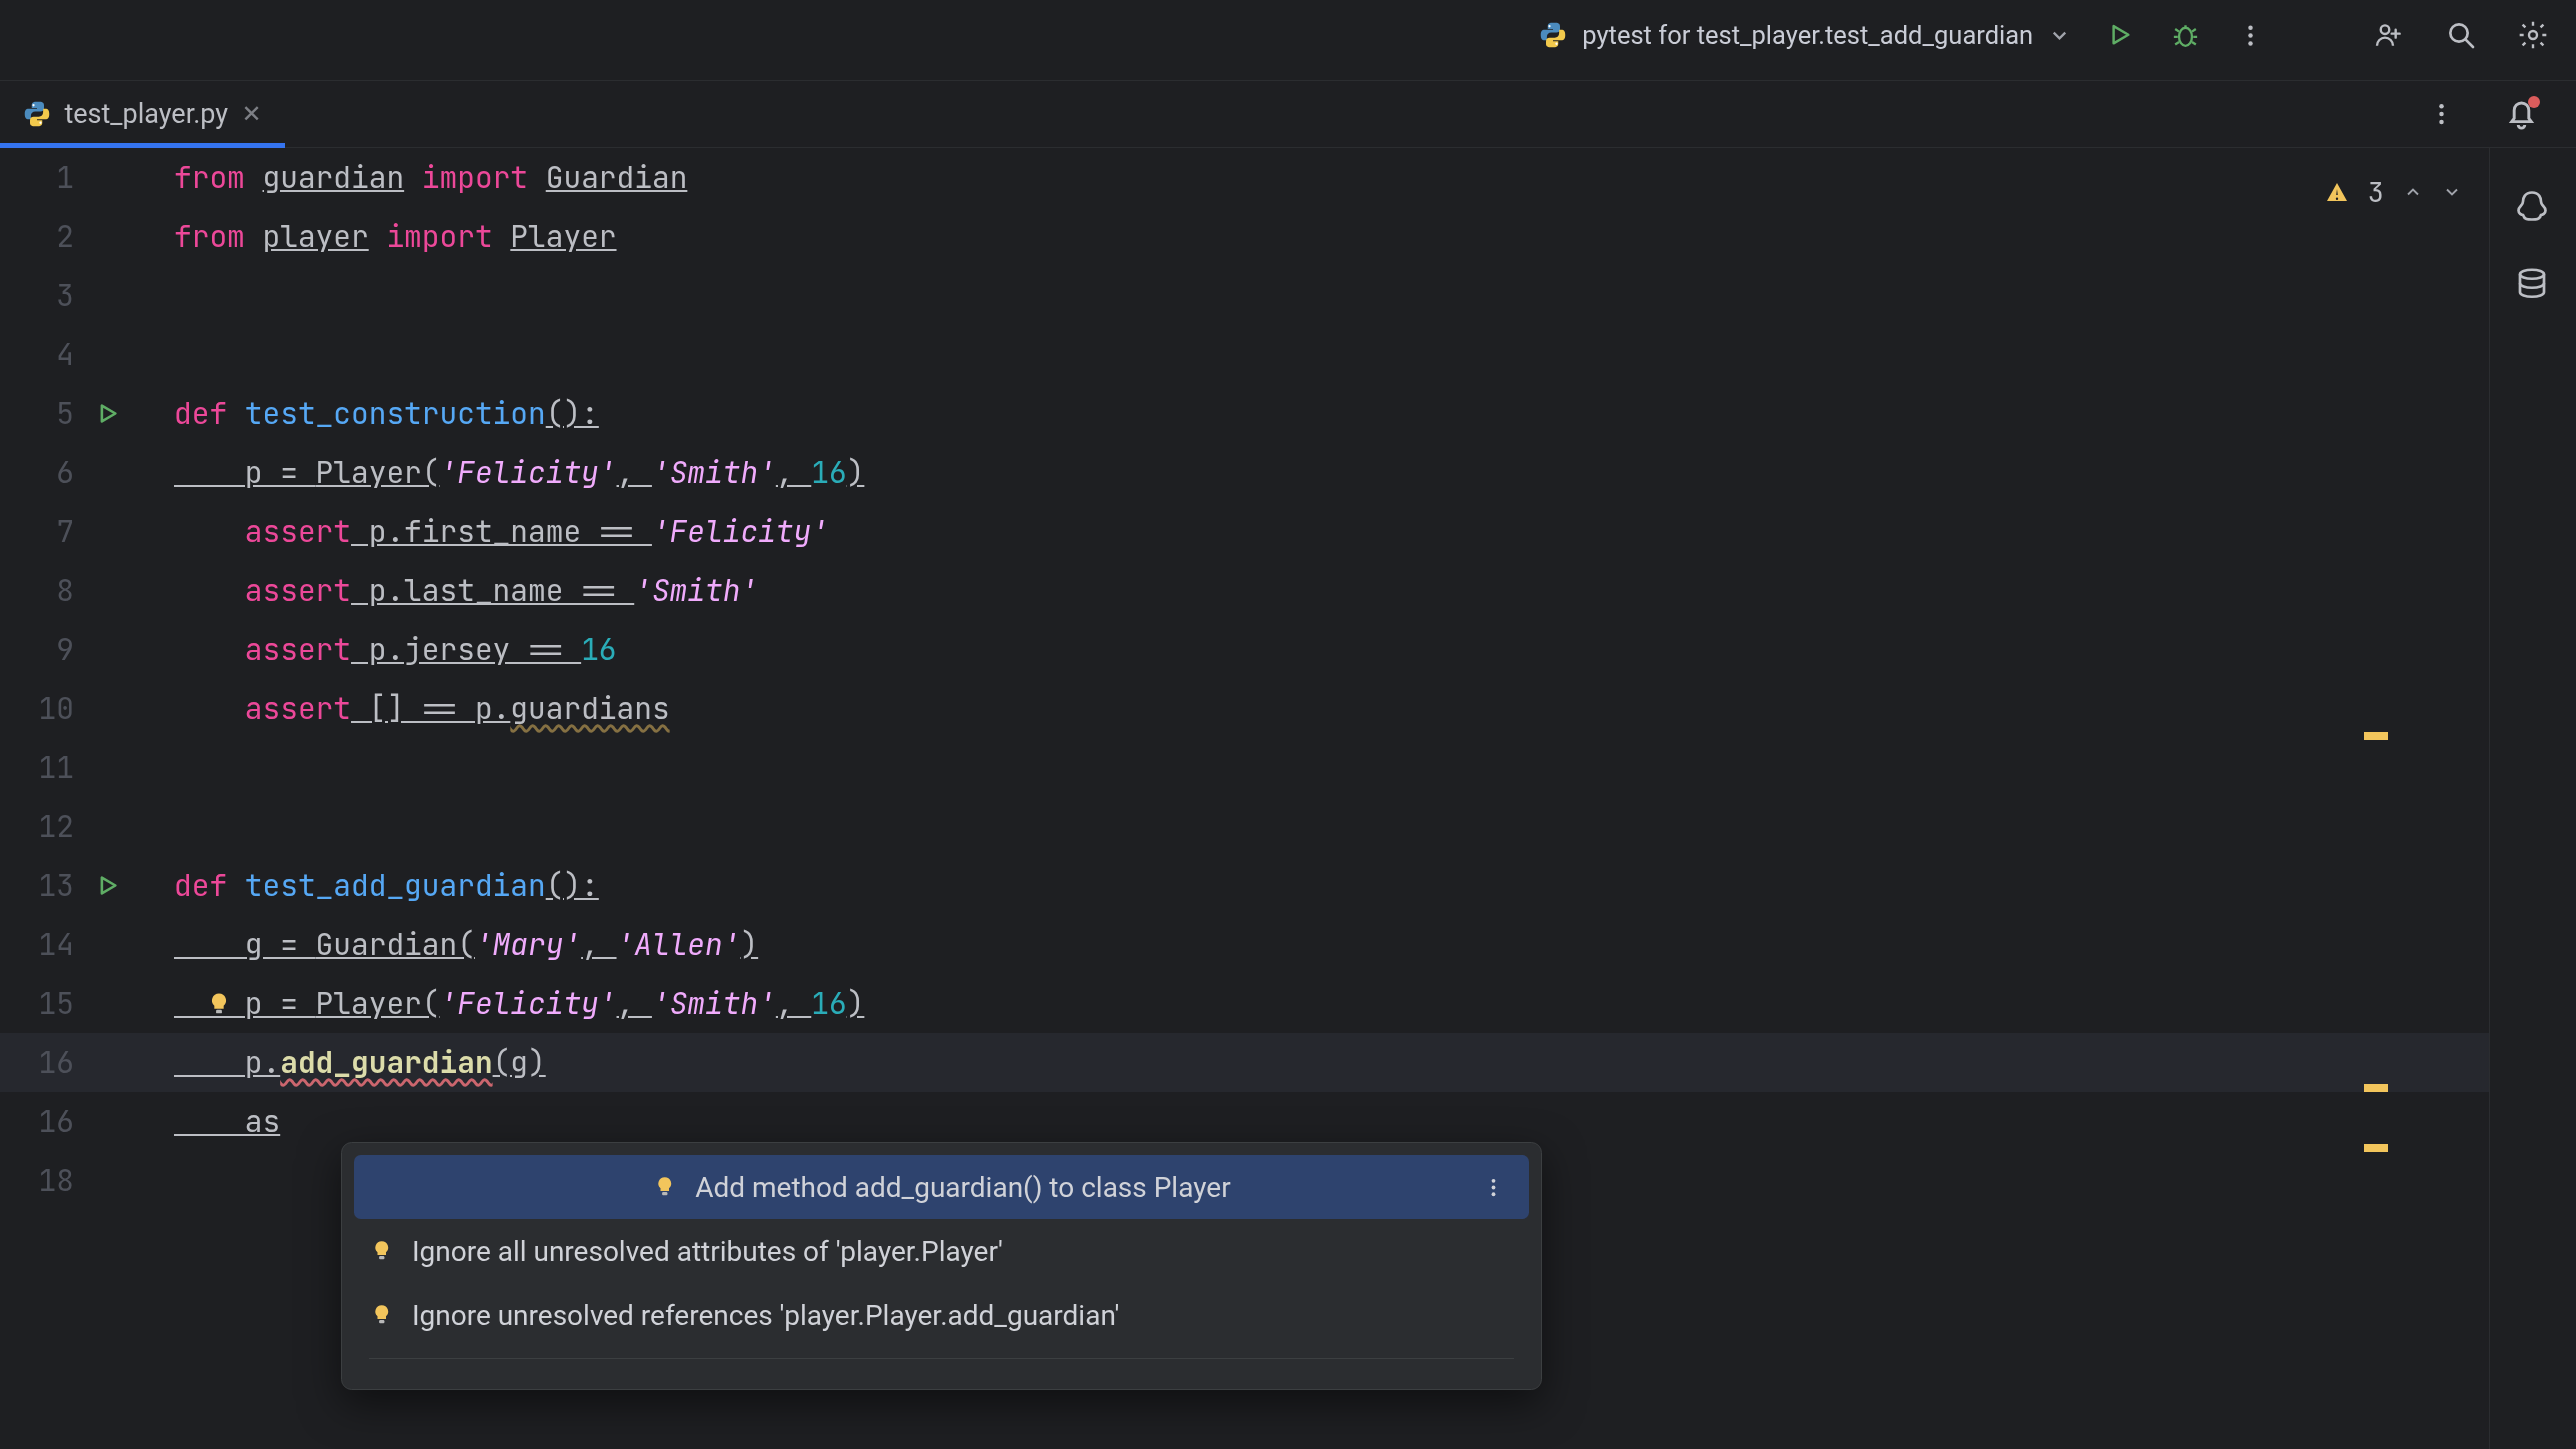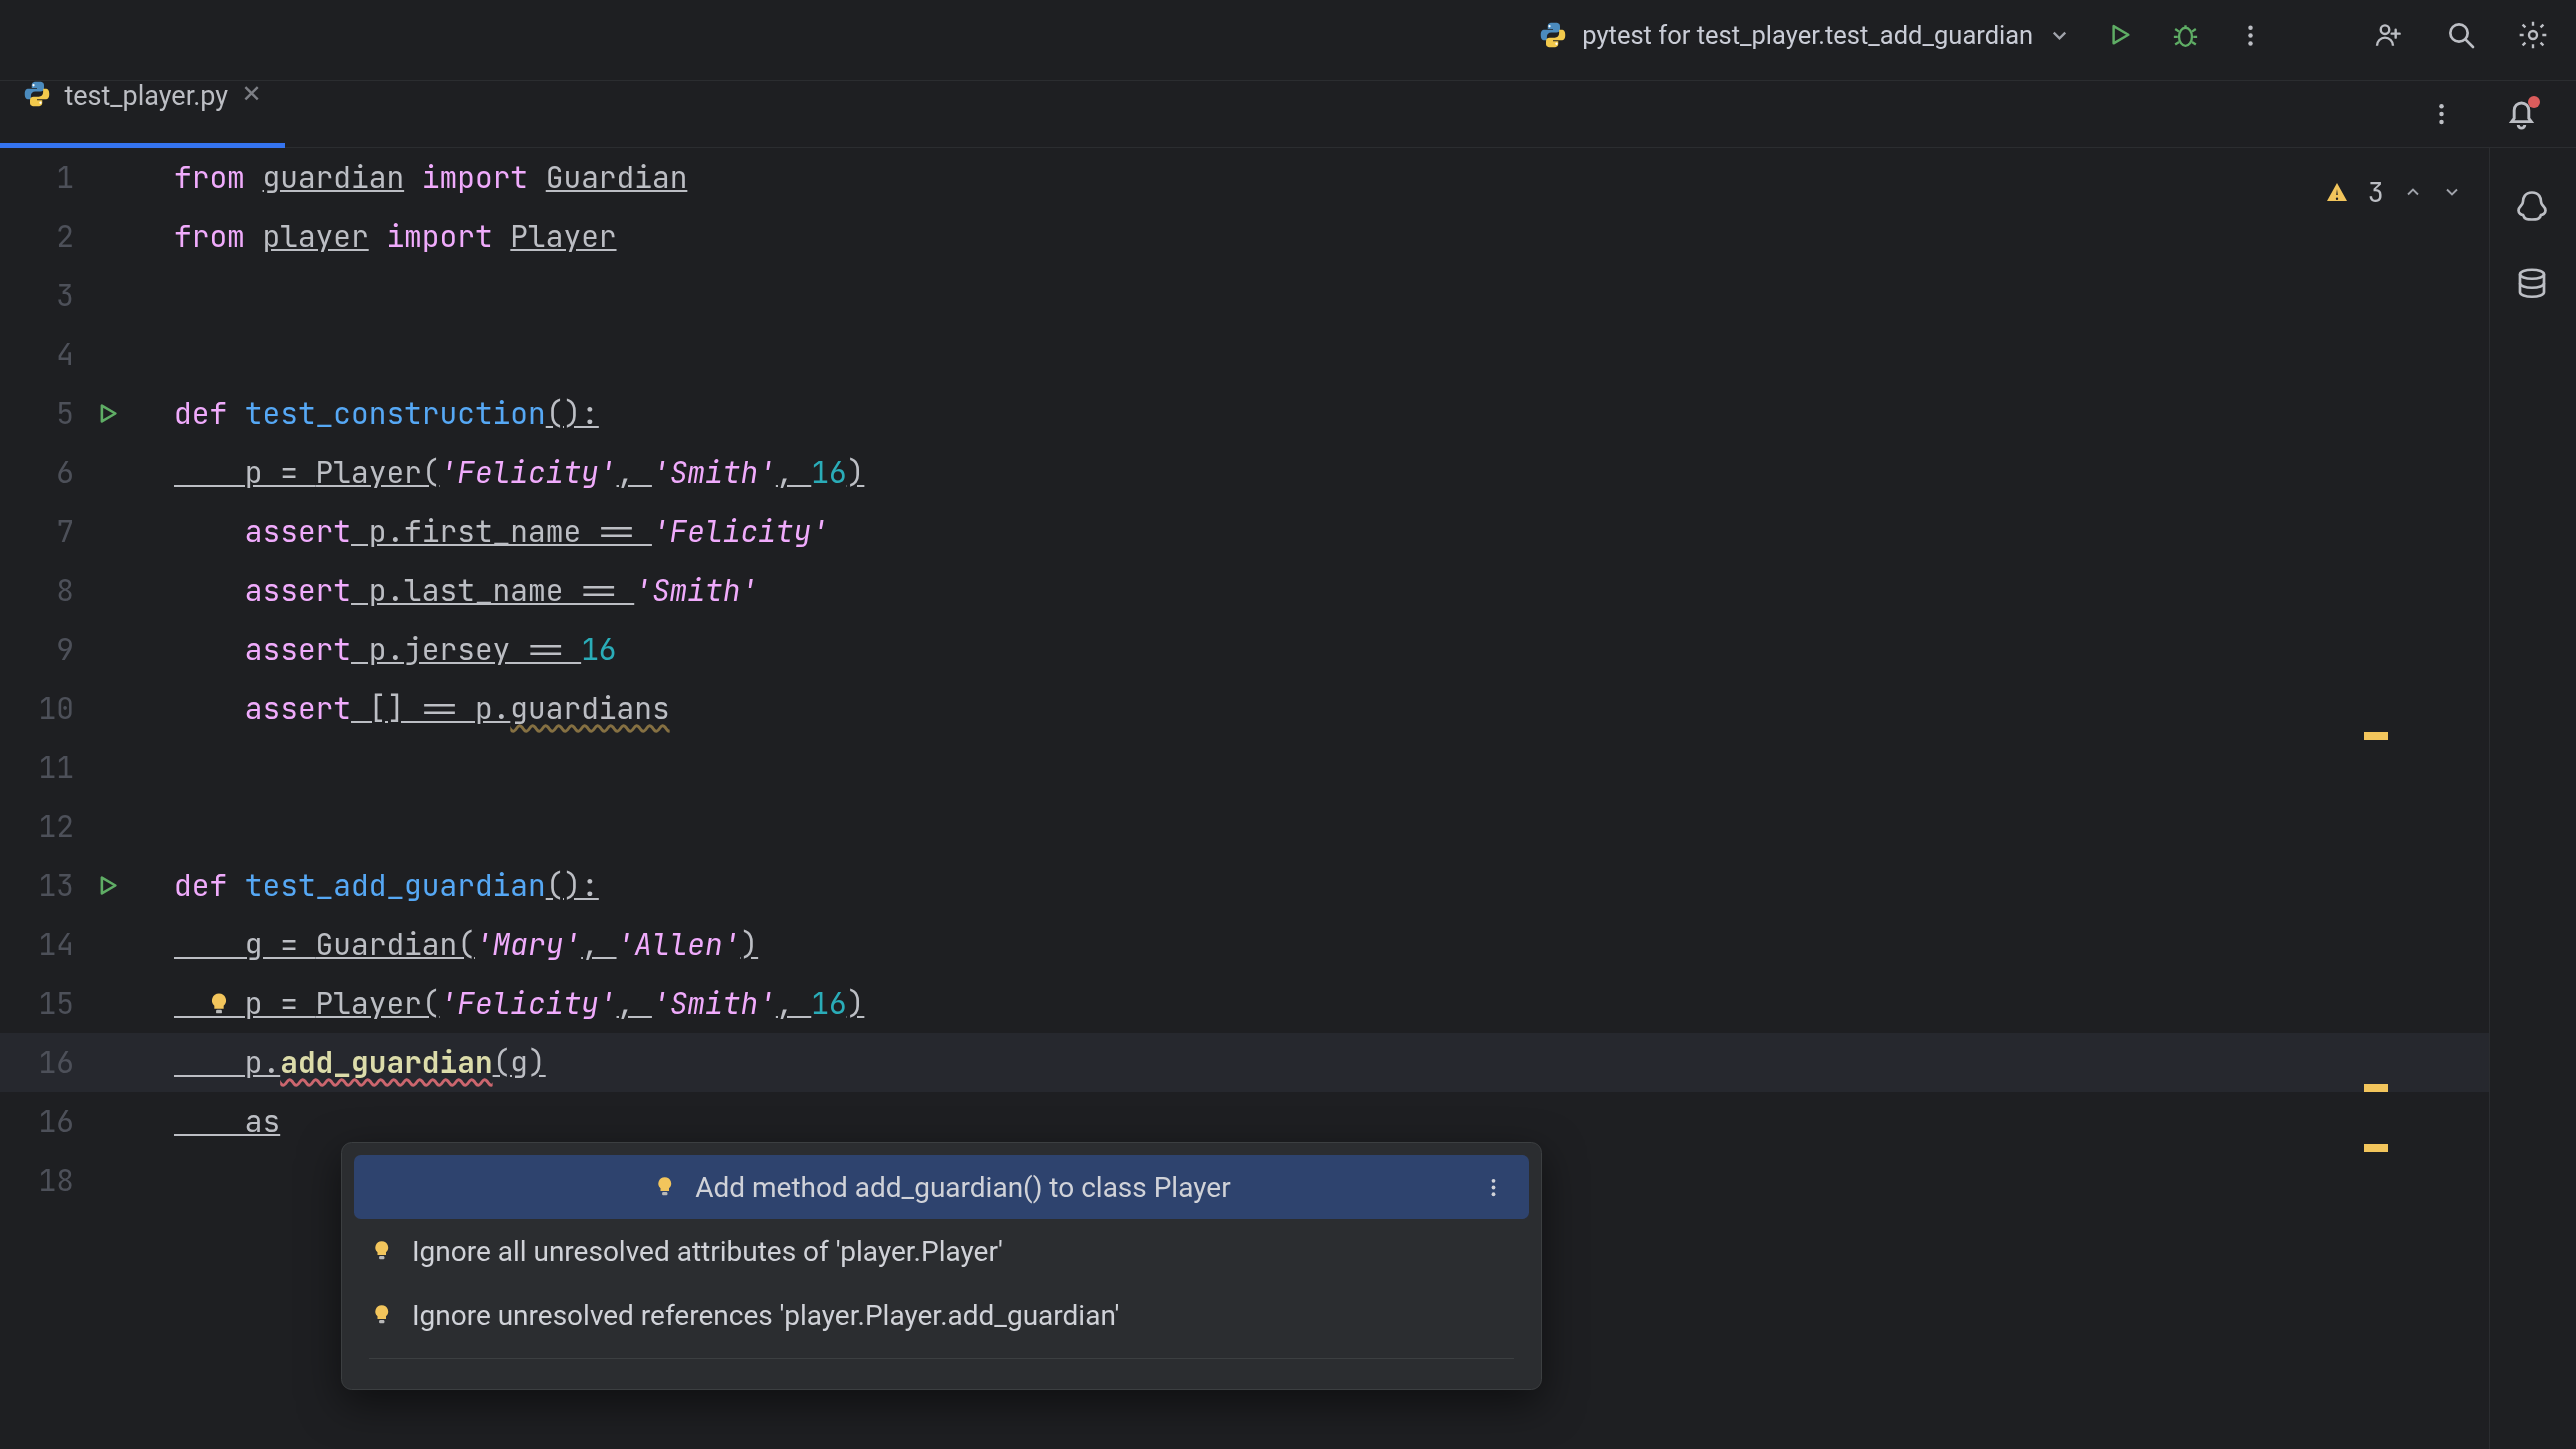--- a/index.html
+++ b/index.html
@@ -36,21 +36,21 @@
     .chev{ color:#a0a3ab; }
 
     
     .tabbar{
       height:67px;
       display:flex; align-items:flex-end;
       border-bottom:0.7px solid #2b2d30;
       position:relative;
     }
     .tab{
-      display:flex; gap:13.4px;
+      display:flex; align-items:center; gap:13.4px;
       padding:0 23px; height:67px;
       font-size:27px;
       position:relative;
     }
     .tab.active::after{
       content:""; position:absolute; left:0; right:0; bottom:-0.7px;
       height:4.7px; background:#3574f0;
     }
     .tab .close{ color:#7d7f85; font-size:24px; }
     .tabbar .kebab{
@@ -100,21 +100,21 @@
       position:relative;
     }
     .lineno{ color:#4d5059; width:47px; text-align:right; }
     .gutter .run-gut{
       position:absolute; left:94px;
     }
     .gutter .bulb{
       position:absolute; left:208px;
     }
     .code{ white-space:pre; padding-left:0; }
-    .k-orange{ color:#f0abfc; }
+    .k-orange{ color:#ec4899; }
     .k-blue{ color:#56a8f5; }
     .str{ color:#f0abfc;font-style:italic; }
     .num{ color:#2aacb8; }
     .fn{ color:#dcdcaa;font-weight:bold; }
     .ident{ color:#bcbec4;text-decoration:underline; }
     .squiggle{
       text-decoration:underline wavy #857042;
       text-underline-offset:5.4px;
     }
     .squig-err{

